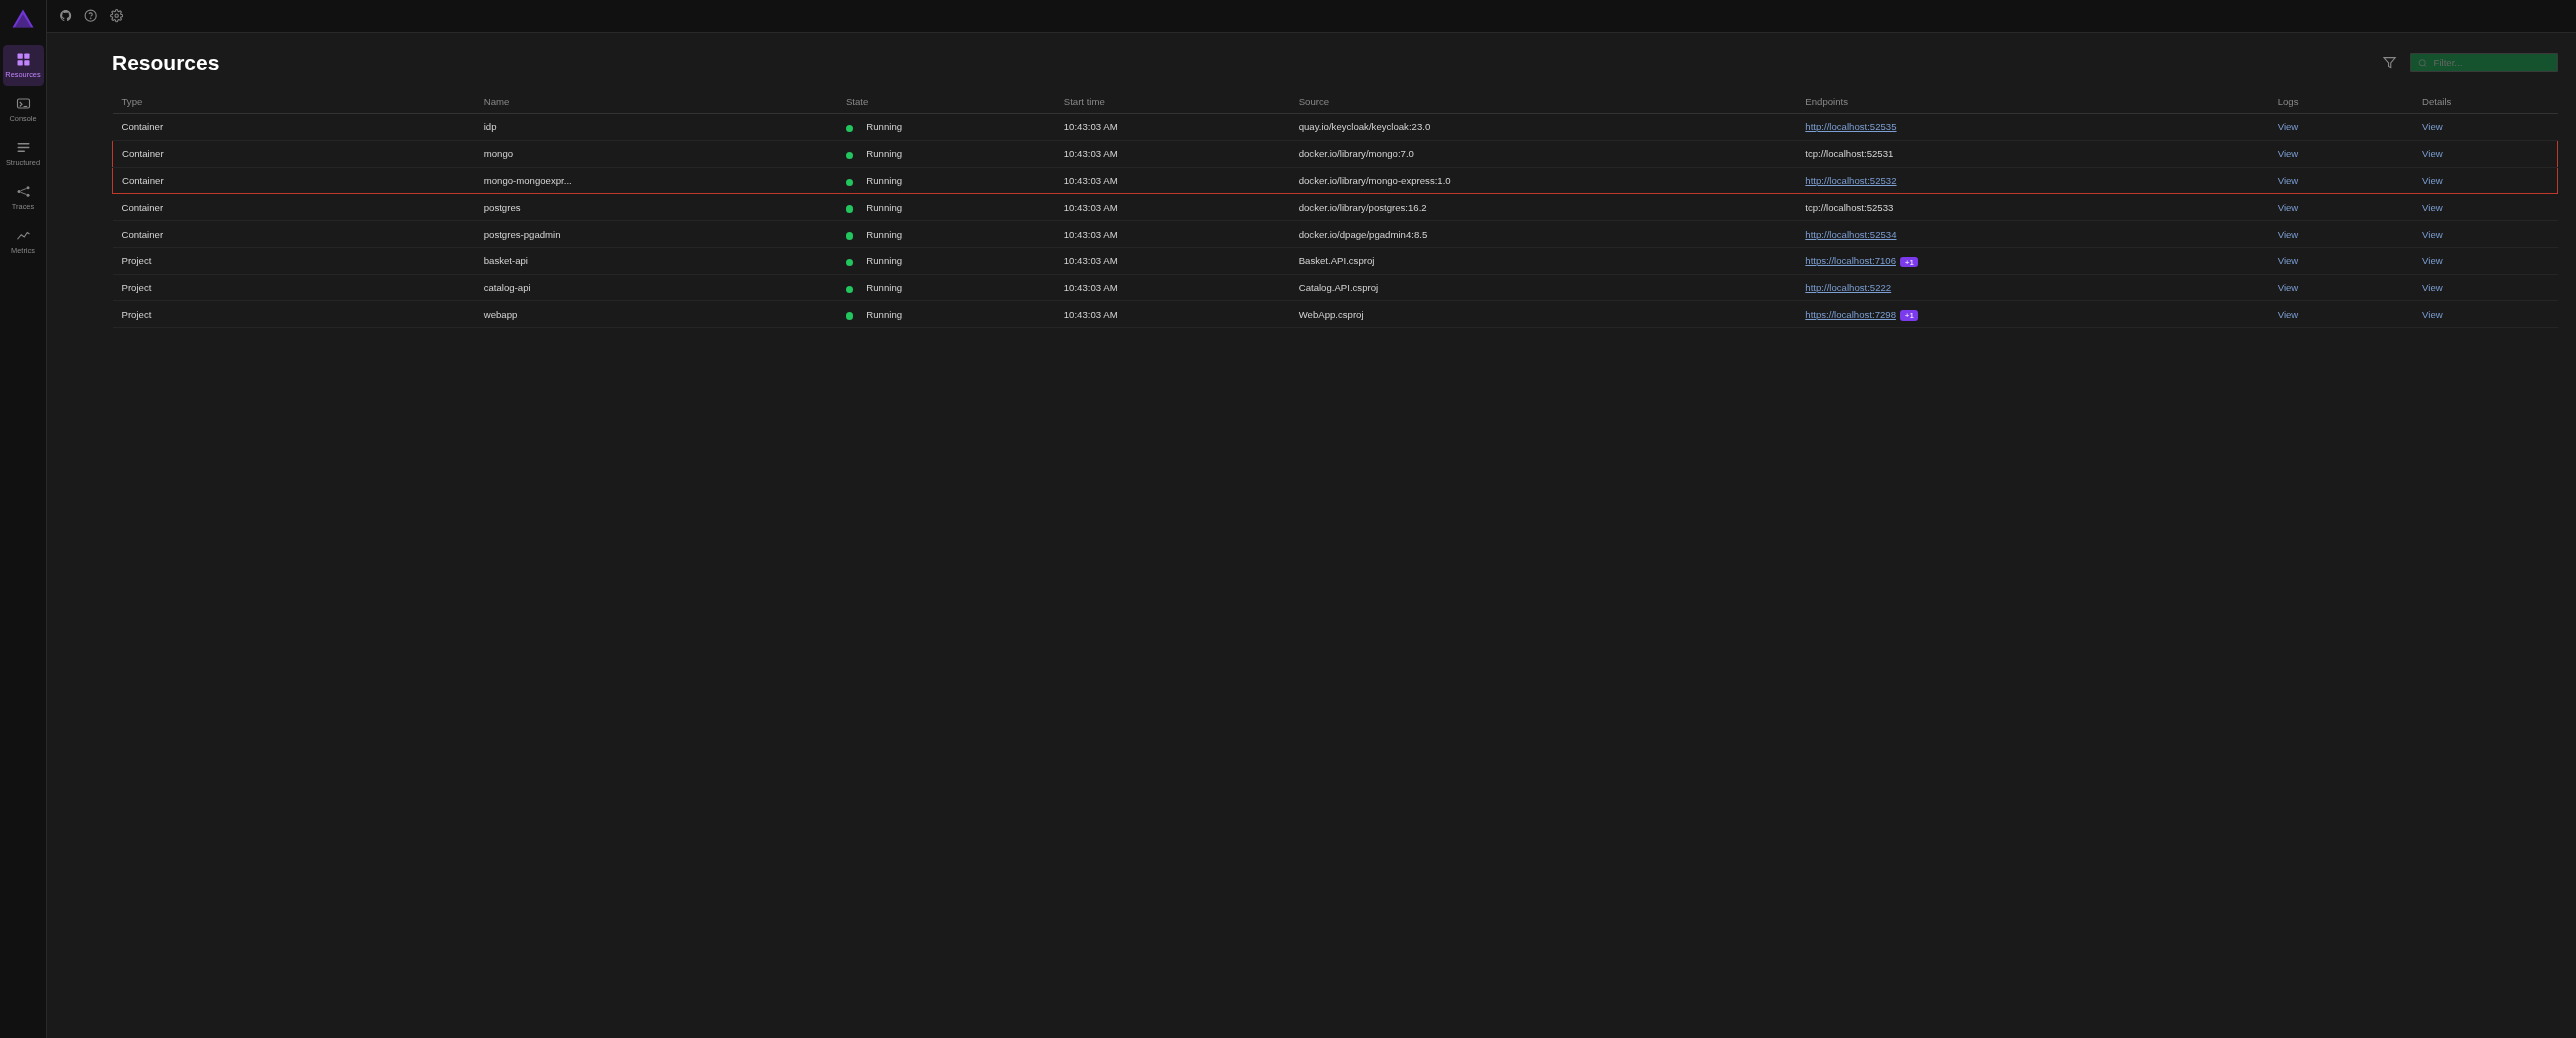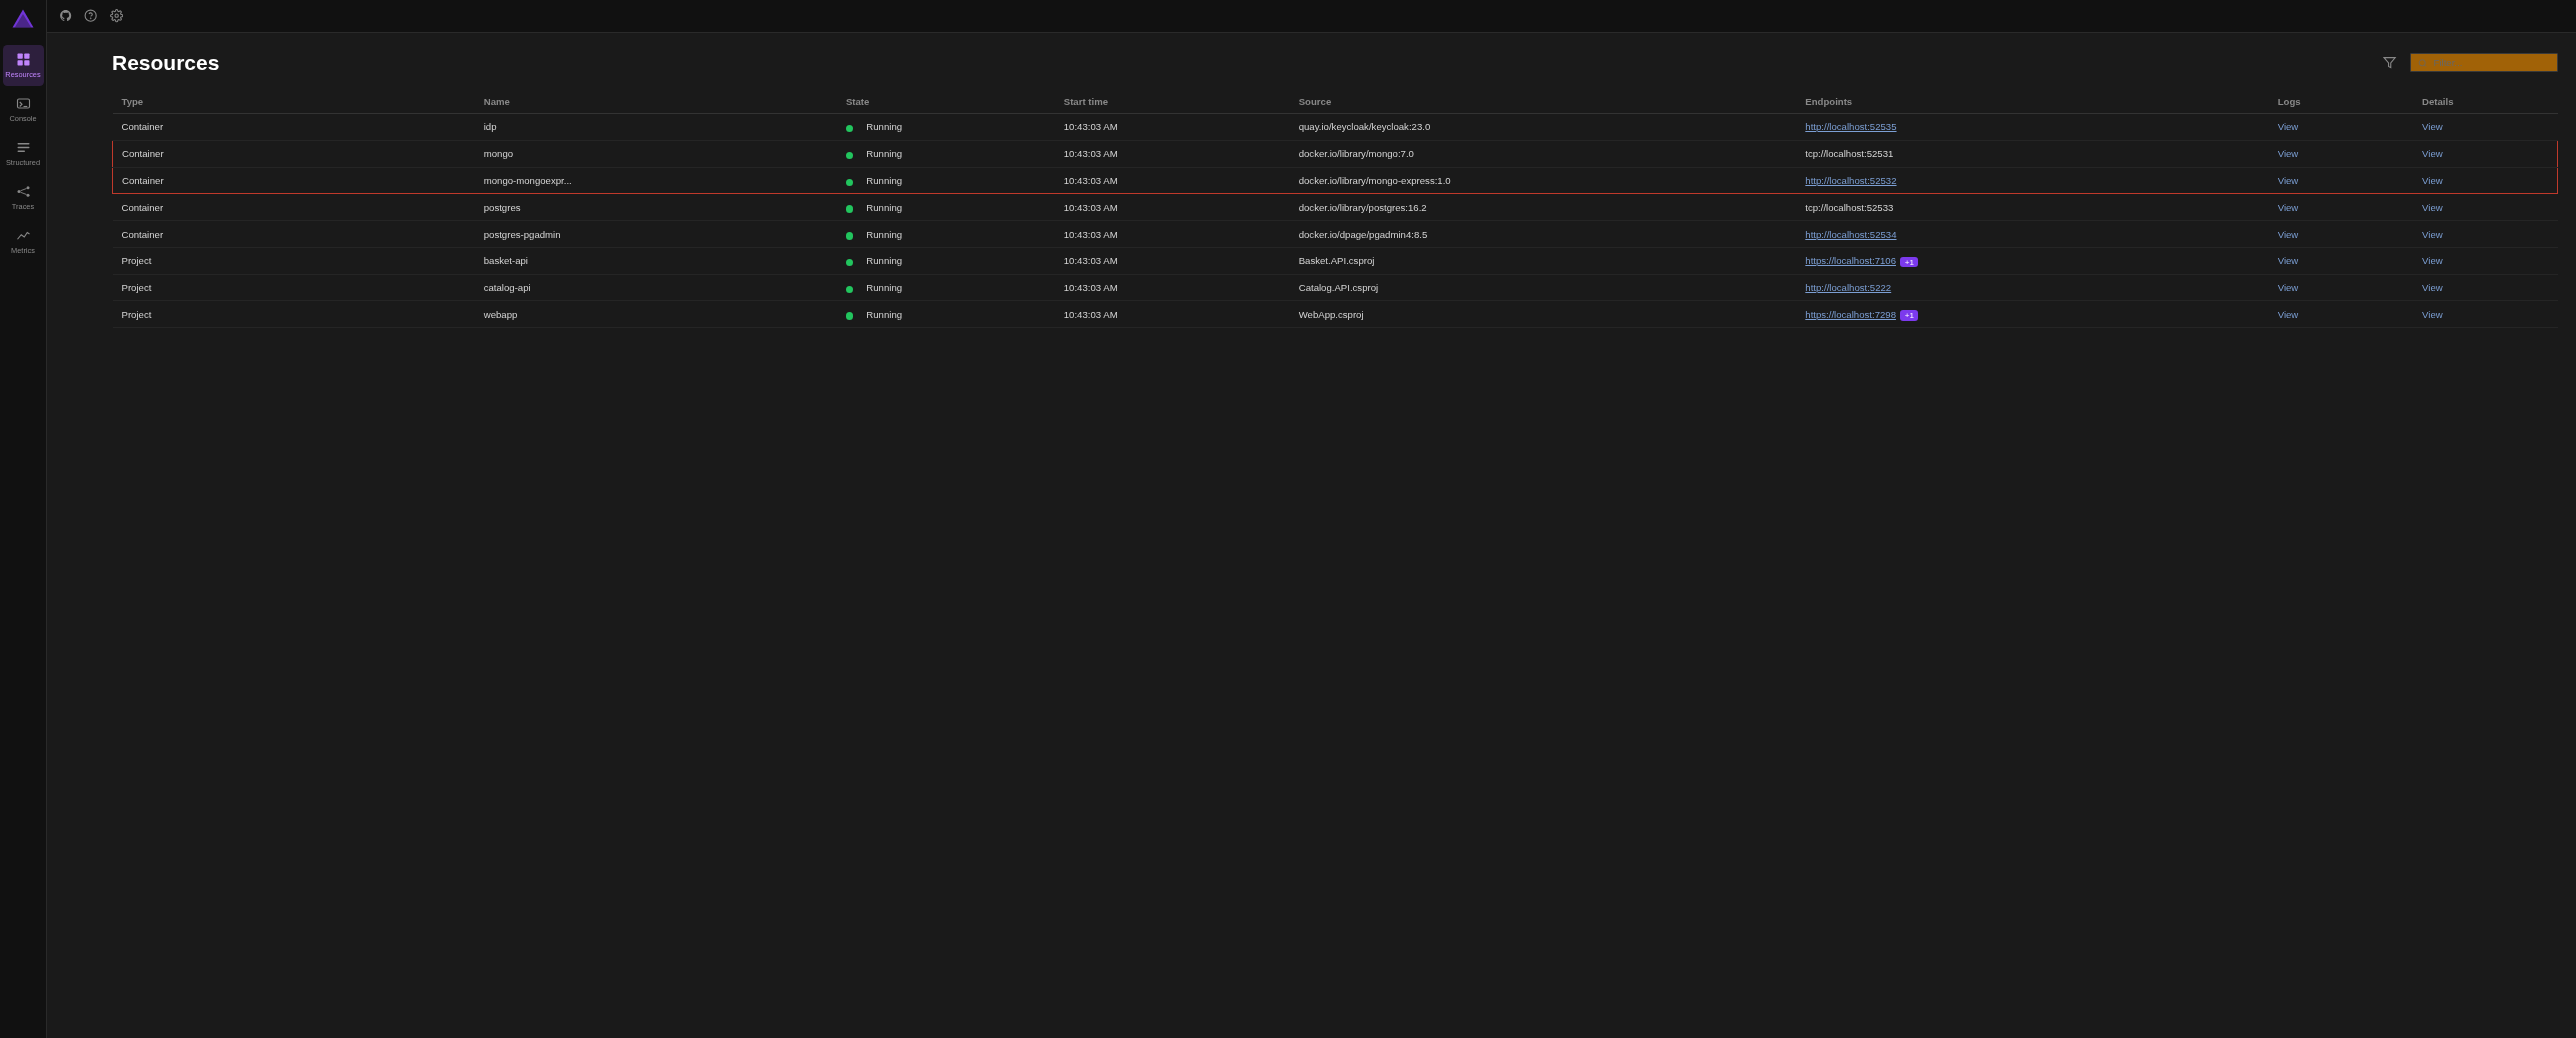--- a/index.html
+++ b/index.html
@@ -122,21 +122,21 @@
       border: none;
       color: #888;
       cursor: pointer;
       padding: 4.4px;
       display: flex;
       align-items: center;
     }
     .search-box {
       display: flex;
       align-items: center;
-      background: #a16207;
+      background: #14532d;
       border: 0.7px solid #3a3a3a;
       border-radius: 1px;
       padding: 3px 7.4px;
       gap: 6px;
       width: 148px;
     }
     .search-icon { color: #666; }
     .search-input {
       background: none;
       border: none;
@@ -152,21 +152,21 @@
       width: 100%;
       border-collapse: collapse;
     }
     .resource-table thead tr {
       border-bottom: 0.7px solid #333;
     }
     .resource-table th {
       text-align: left;
       padding: 6px 9px;
       color: #888;
-      font-weight: 700;
+      font-weight: 400;
       font-size: 9.6px;
     }
     .resource-table td {
       padding: 7.4px 9px;
       font-size: 9.6px;
       color: #d4d4d4;
       border-bottom: 0.7px solid #252525;
     }
 
     .status-running {

